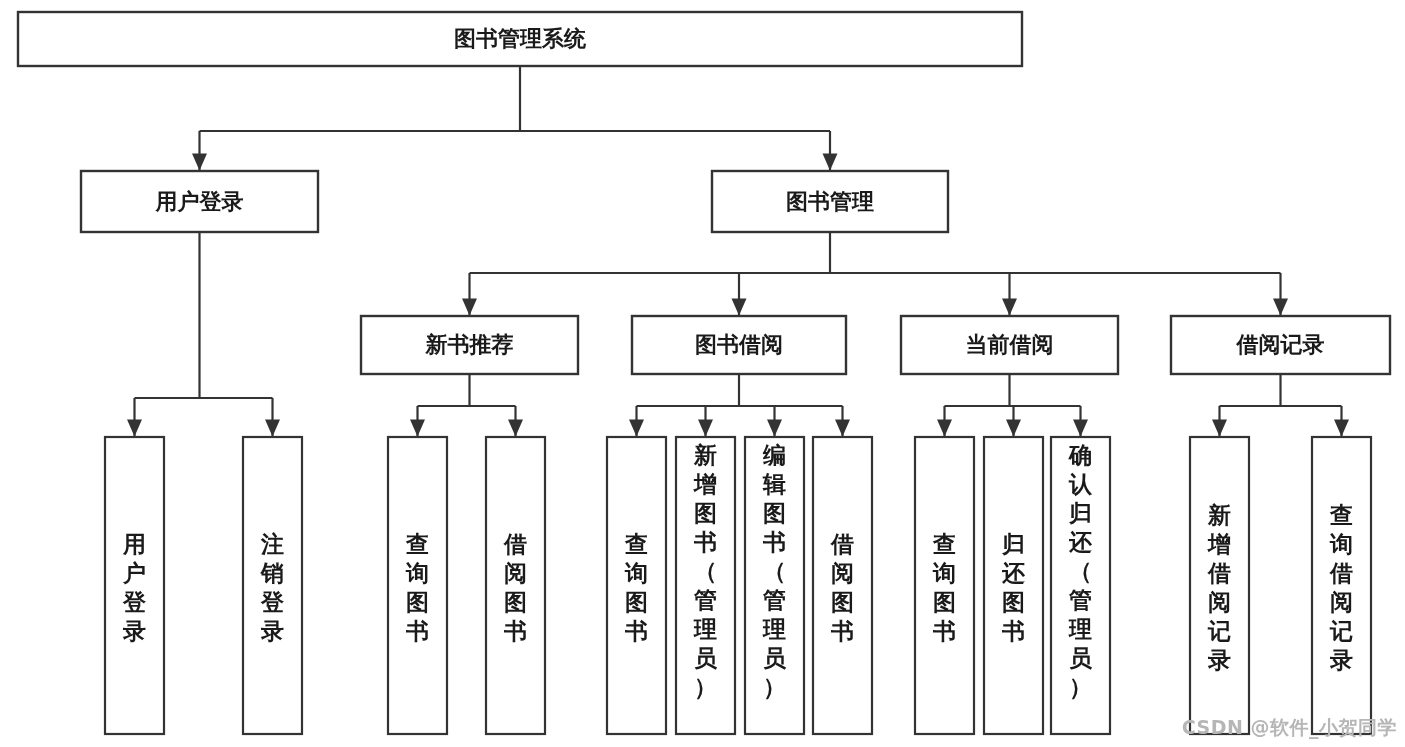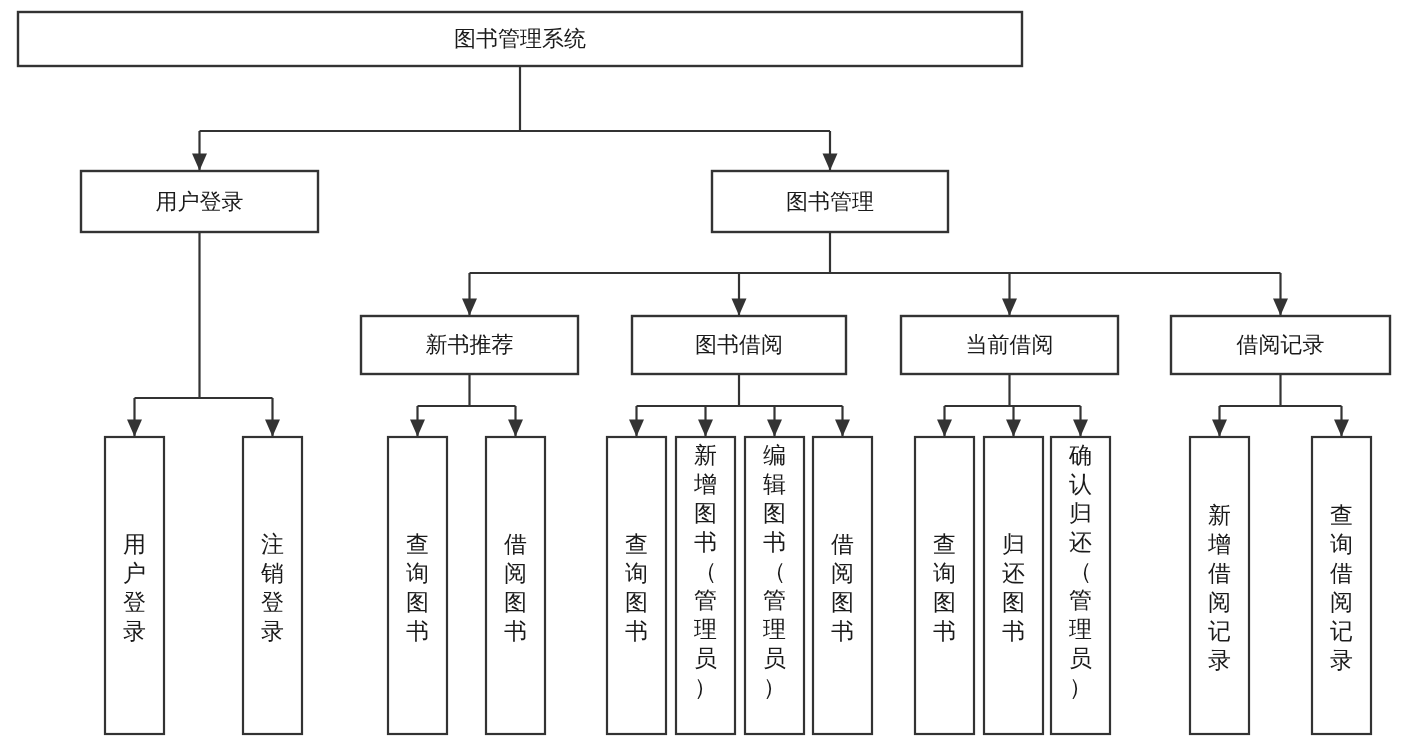--- a/index.html
+++ b/index.html
@@ -14,20 +14,21 @@
     position: relative;
     overflow: hidden;
     font-family: "DejaVu Sans", "Liberation Sans", sans-serif;
   }
   #diagram-root {
     position: absolute;
     left: 0;
     top: 0;
     width: 1405px;
     height: 747px;
+    font-weight: bold;
   }
   .node-box {
     fill: #ffffff;
     stroke: #333333;
     stroke-width: 2.4;
   }
   .node-box-thin {
     fill: #ffffff;
     stroke: #333333;
     stroke-width: 2.2;
@@ -216,13 +217,14 @@
         <g>
           <rect x="1190" y="437" width="59" height="297" class="node-box-thin"></rect>
           <text x="1219.5" y="522.5" class="node-label-vertical"><tspan x="1219.5" dy="0">新</tspan><tspan x="1219.5" dy="29">增</tspan><tspan x="1219.5" dy="29">借</tspan><tspan x="1219.5" dy="29">阅</tspan><tspan x="1219.5" dy="29">记</tspan><tspan x="1219.5" dy="29">录</tspan></text>
         </g>
         <g>
           <rect x="1312" y="437" width="59" height="297" class="node-box-thin"></rect>
           <text x="1341.5" y="522.5" class="node-label-vertical"><tspan x="1341.5" dy="0">查</tspan><tspan x="1341.5" dy="29">询</tspan><tspan x="1341.5" dy="29">借</tspan><tspan x="1341.5" dy="29">阅</tspan><tspan x="1341.5" dy="29">记</tspan><tspan x="1341.5" dy="29">录</tspan></text>
         </g>
       </g>
   </svg>
+  <div class="watermark">CSDN @软件_小贺同学</div>
 </div>
 
 </body></html>

